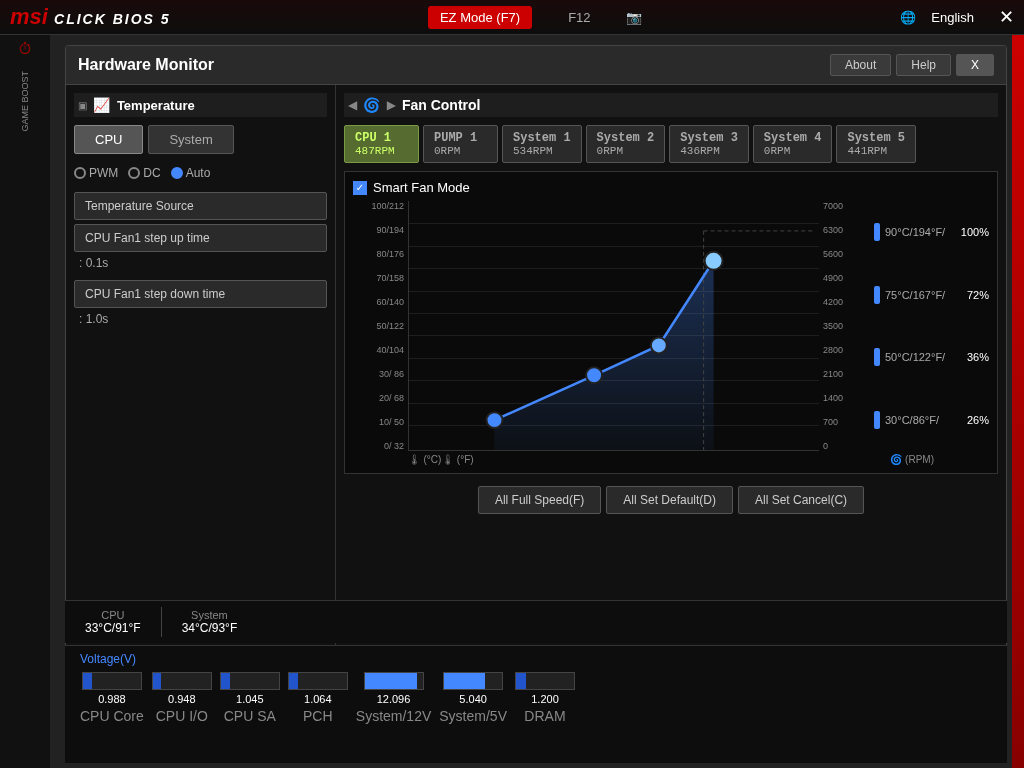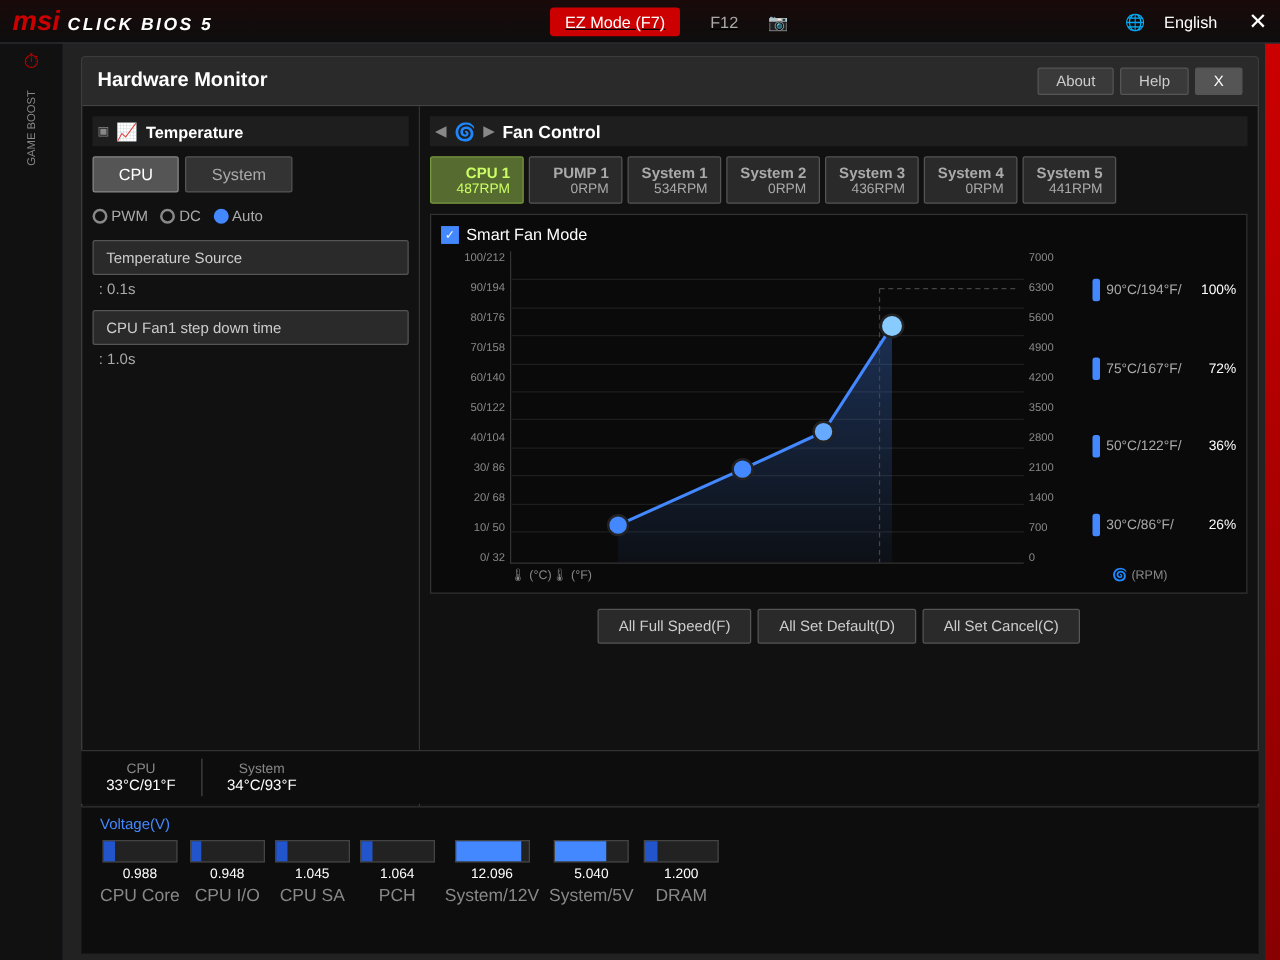--- a/index.html
+++ b/index.html
@@ -26,22 +26,21 @@
     .msi-logo {
       color: #fff;
       font-size: 22px;
       font-weight: bold;
       font-style: italic;
     }
     .msi-logo span.red { color: #cc0000; }
     .top-bar-center {
       display: flex;
       align-items: center;
-      gap: 24px;
-      text-decoration: underline;
+      gap: 36px;
     }
     .ez-mode-btn {
       background: #cc0000;
       color: #fff;
       padding: 4px 12px;
       border: none;
       border-radius: 3px;
       font-size: 13px;
       cursor: pointer;
     }
@@ -284,24 +283,25 @@
       flex-wrap: wrap;
       gap: 4px;
       margin-bottom: 8px;
     }
     .fan-badge {
       background: #2a2a2a;
       border: 1px solid #555;
       color: #aaa;
       padding: 5px 10px;
       font-size: 12px;
-      text-align: right;
+      text-align: left;
       cursor: pointer;
       border-radius: 2px;
       min-width: 75px;
+      font-family: Liberation Mono, monospace;
     }
     .fan-badge.active {
       background: #556b2f;
       border-color: #7a9a40;
       color: #ccff66;
     }
     .fan-badge .fan-name { font-weight: bold; display: block; }
     .fan-badge .fan-rpm { display: block; font-size: 11px; }
 
     
@@ -506,20 +506,21 @@
             <span>DC</span>
           </label>
           <label class="radio-label">
             <span class="radio-dot selected"></span>
             <span>Auto</span>
           </label>
         </div>
 
         <button class="panel-btn">Temperature Source</button>
 
+        <button class="panel-btn">CPU Fan1 step up time</button>
         <div class="panel-value">: 0.1s</div>
 
         <button class="panel-btn">CPU Fan1 step down time</button>
         <div class="panel-value">: 1.0s</div>
 
       </div>
 
       <div class="right-panel">
 
         <div class="fan-control-header">

